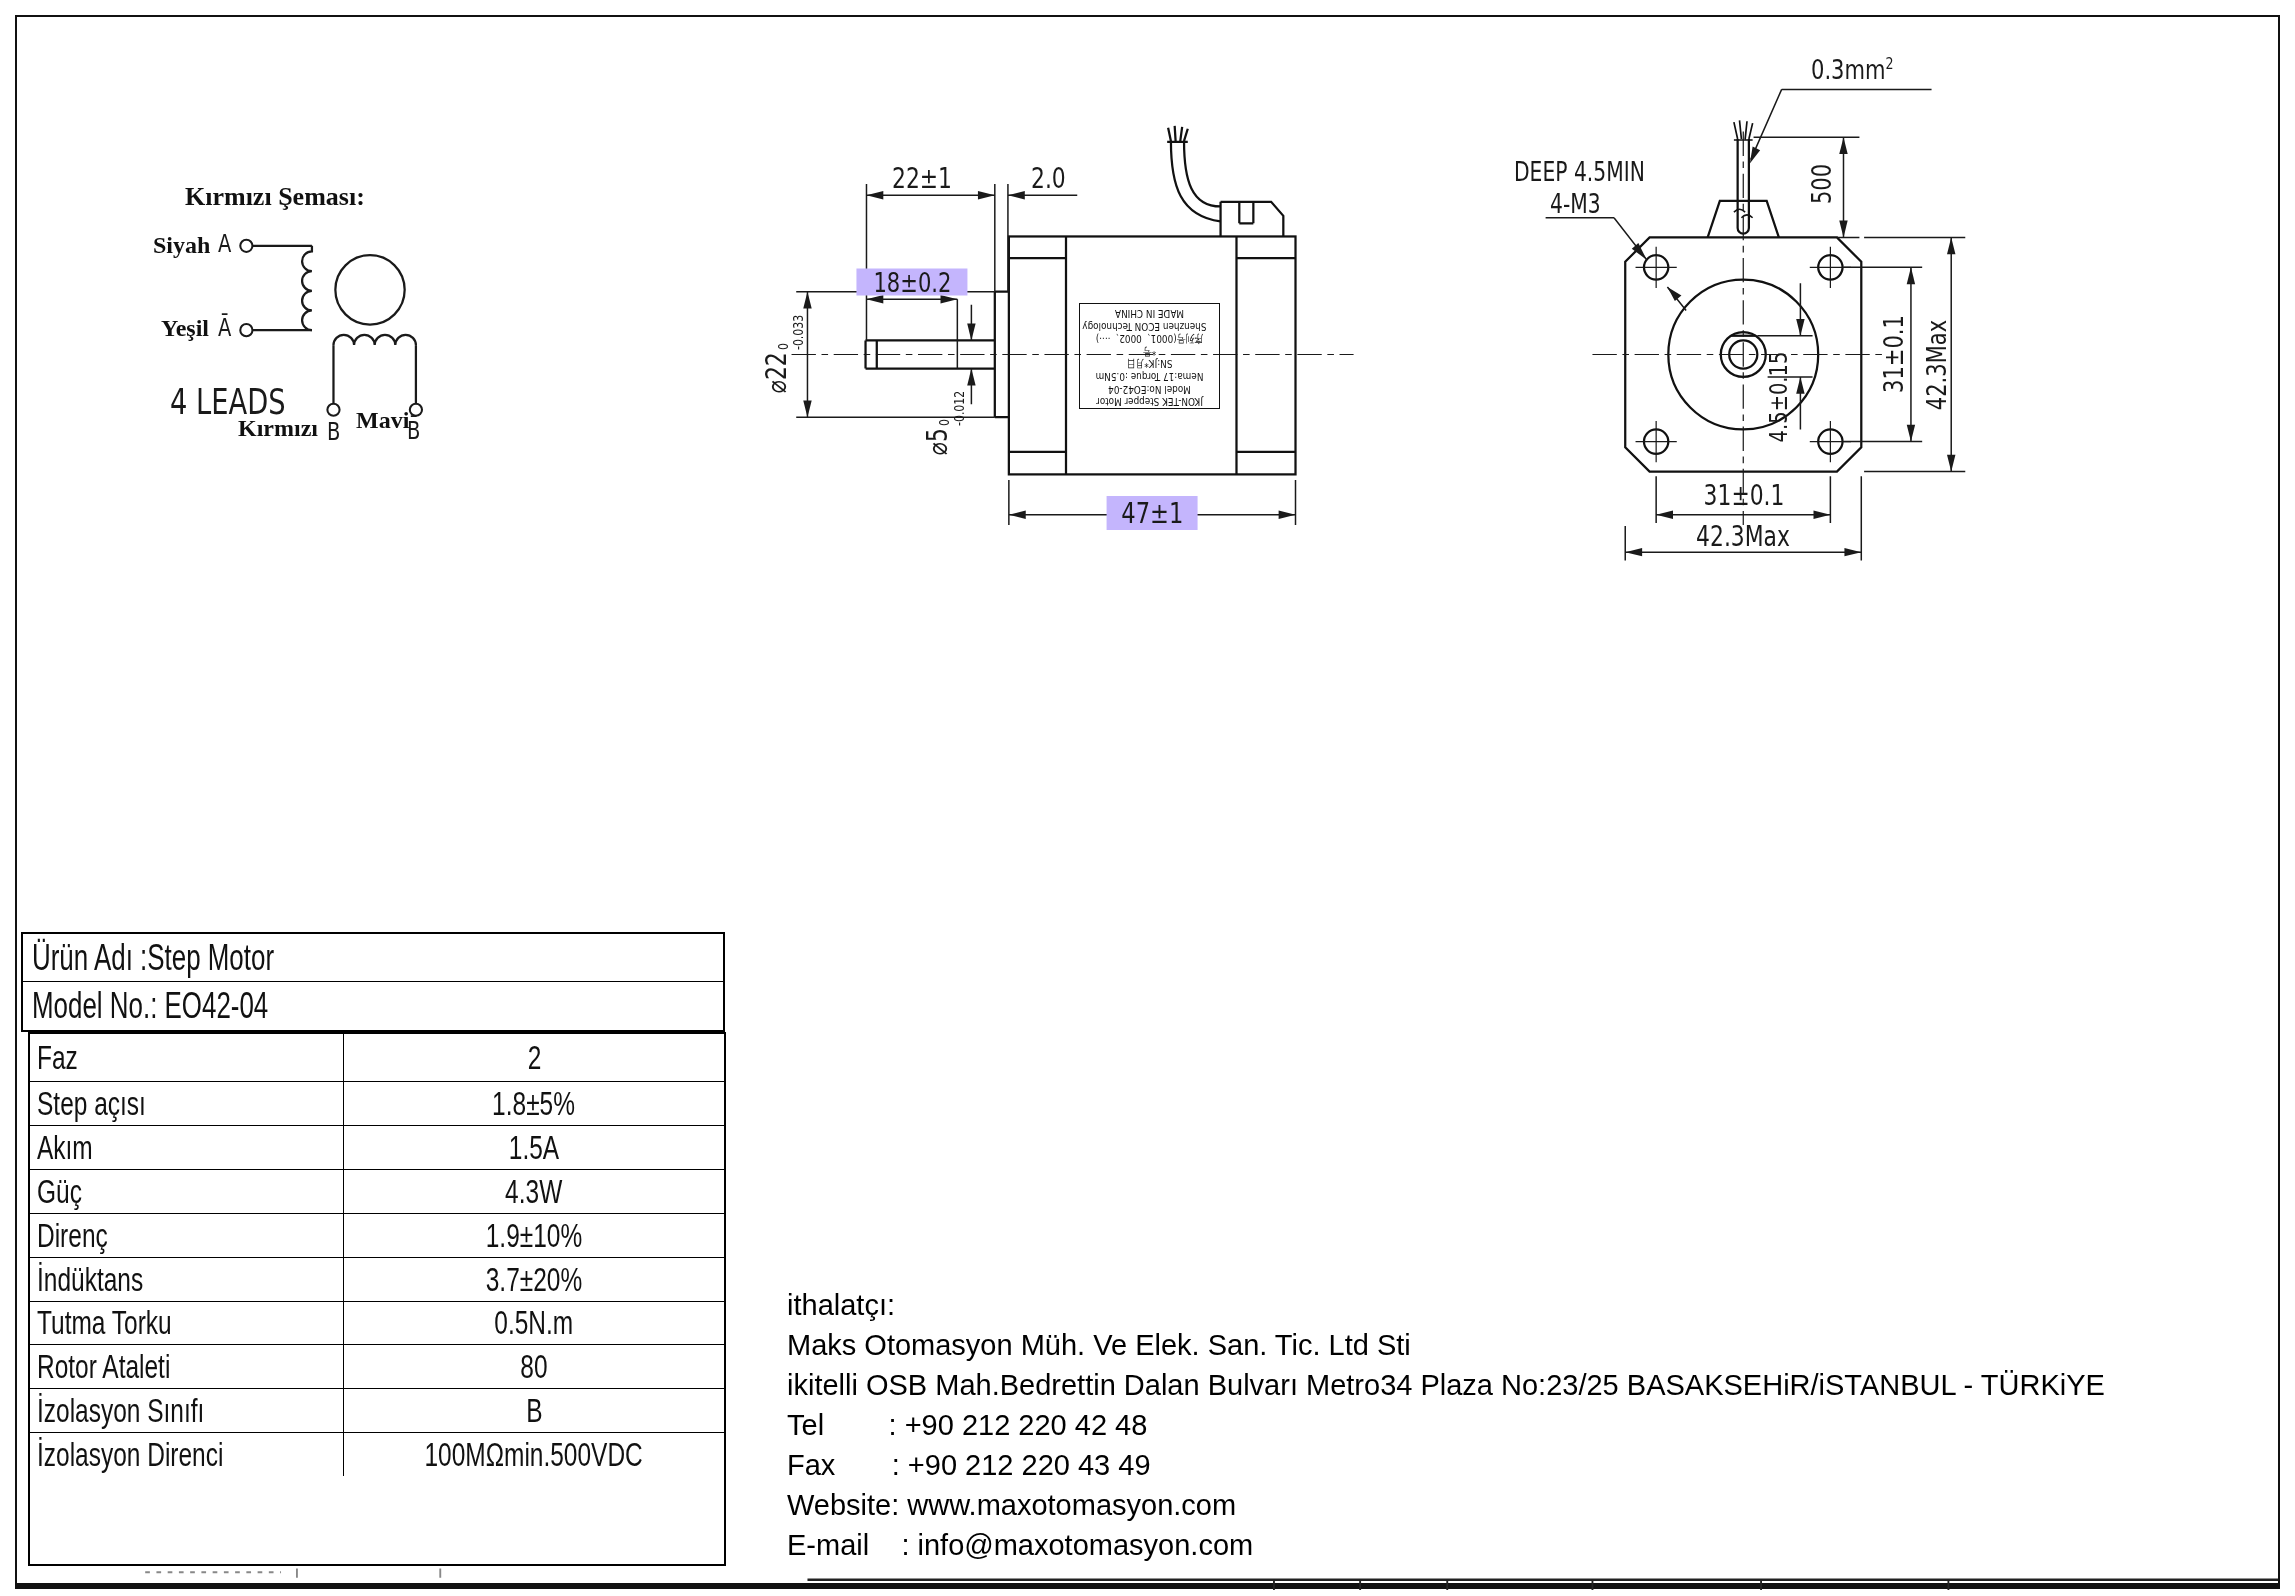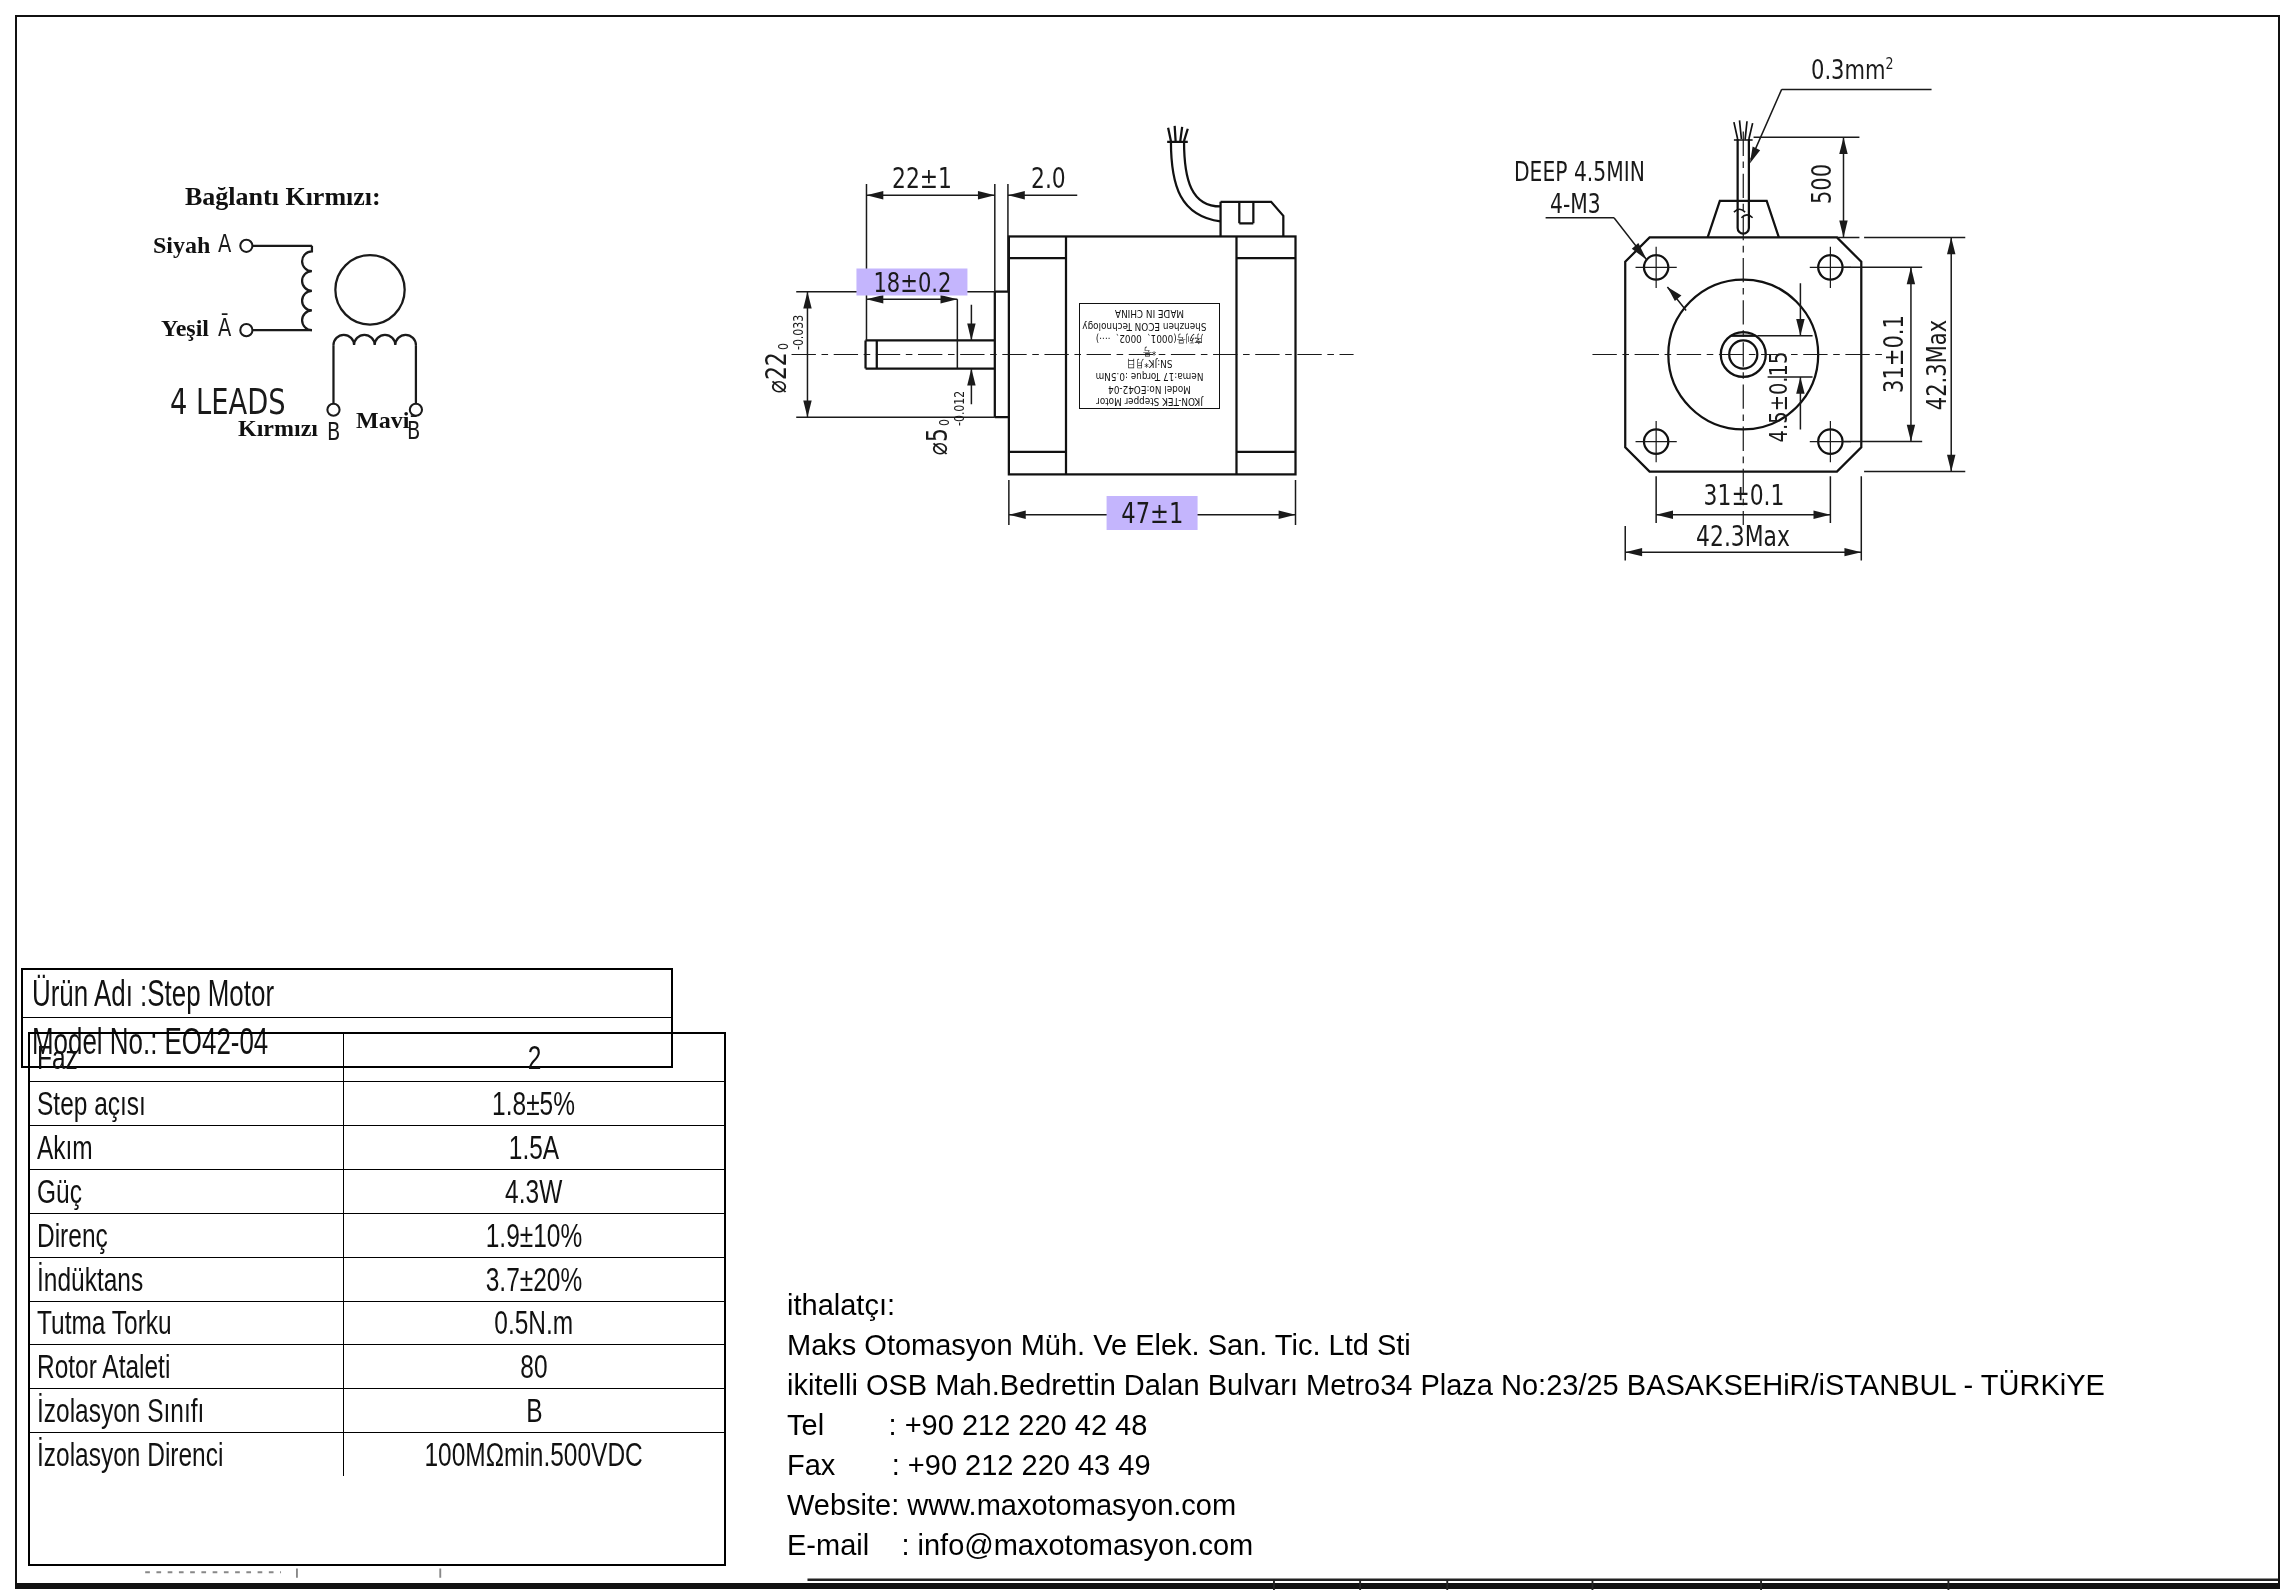--- a/index.html
+++ b/index.html
@@ -17,22 +17,22 @@
   .dim { font-family:"DejaVu Sans", sans-serif; color:#1a1a1a; }
   .cond { display:inline-block; transform:scaleX(.72); transform-origin:0 50%; white-space:nowrap; }
   .condc { display:inline-block; transform:scaleX(.72); transform-origin:50% 50%; white-space:nowrap; }
   .dimc { display:inline-block; transform:scaleX(.78); transform-origin:50% 50%; white-space:nowrap; }
   .diml { display:inline-block; transform:scaleX(.78); transform-origin:0 50%; white-space:nowrap; }
   .rot { position:absolute; transform:translate(-50%,-50%) rotate(-90deg); white-space:nowrap; }
   .ctr { position:absolute; transform:translate(-50%,-50%); white-space:nowrap; }
   .whitebg { background:#c4b5fd; padding:0 5.6px; }
   .tolstack { display:inline-flex; flex-direction:column; font-size:.5em; line-height:1.1; vertical-align:-0.15em; margin-left:2.8px; text-align:left; }
   
-  .tbl1 { position:absolute; left:20.6px; top:932px; width:652px; box-sizing:border-box;
-          border:2.8px solid #000; font-size:36px;margin-top:36px; }
+  .tbl1 { position:absolute; left:20.6px; top:932px; width:704px; box-sizing:border-box;
+          border:2.8px solid #000; font-size:36px; }
   .tbl1 .r { height:47px; display:flex; align-items:center; padding-left:9.4px; box-sizing:border-box; }
   .tbl1 .r + .r { border-top:1.9px solid #000; height:49px; }
   .tbl2 { position:absolute; left:28px; top:1032px; width:698px; height:534px; box-sizing:border-box;
           border:2.8px solid #000; display:grid; grid-template-rows:47px repeat(11, 1fr); font-size:34px; }
   .tbl2 .hdr { display:flex; align-items:center; padding-left:9.4px; border-bottom:1.9px solid #000; box-sizing:border-box; }
   .tbl2 .row { display:grid; grid-template-columns:314px 1fr; box-sizing:border-box; }
   .tbl2 .row + .row { border-top:1.9px solid #000; }
   .tbl2 .cl { display:flex; align-items:center; padding-left:7px; border-right:1.9px solid #000; box-sizing:border-box; }
   .tbl2 .cv { display:flex; align-items:center; justify-content:center; box-sizing:border-box; }
   
@@ -169,21 +169,21 @@
   <g stroke="#888" stroke-width="2" fill="none">
     <path d="M155,1678 H300" stroke-dasharray="5 7"></path>
     <path d="M317,1674 V1684 M470,1674 V1684"></path>
   </g>
   <g stroke="#222" stroke-width="2" fill="none">
     <path d="M862,1686 H2432" stroke-width="2.5"></path>
     <path d="M1360,1686 V1697 M1452,1686 V1697 M1545,1686 V1697 M1700,1686 V1697 M1880,1686 V1697 M2080,1686 V1697"></path>
   </g>
 </svg>
 
-<div class="abs serifb" style="left:185px; top:184px; font-size:26px;">Bağlantı Kırmızı:</div>
+<div class="abs serifb" style="left:185px; top:184px; font-size:26px;">Kırmızı Şeması:</div>
 
 <div class="abs serifb" style="left:153px; top:233px; font-size:24px;">Siyah</div>
 <div class="abs dim" style="left:218px; top:231px; font-size:25px;"><span class="diml">A</span></div>
 
 <div class="abs serifb" style="left:161px; top:316px; font-size:24px;">Yeşil</div>
 <div class="abs dim" style="left:218px; top:315px; font-size:25px;"><span class="diml">Ā</span></div>
 
 <div class="abs dim" style="left:170px; top:385px; font-size:35px;"><span class="diml">4 LEADS</span></div>
 
 <div class="abs serifb" style="left:238px; top:416px; font-size:24px;">Kırmızı</div>

